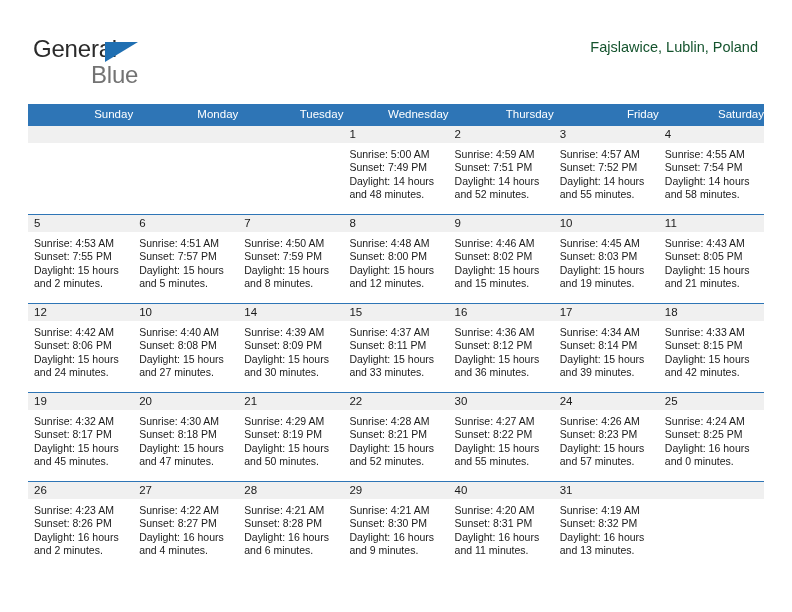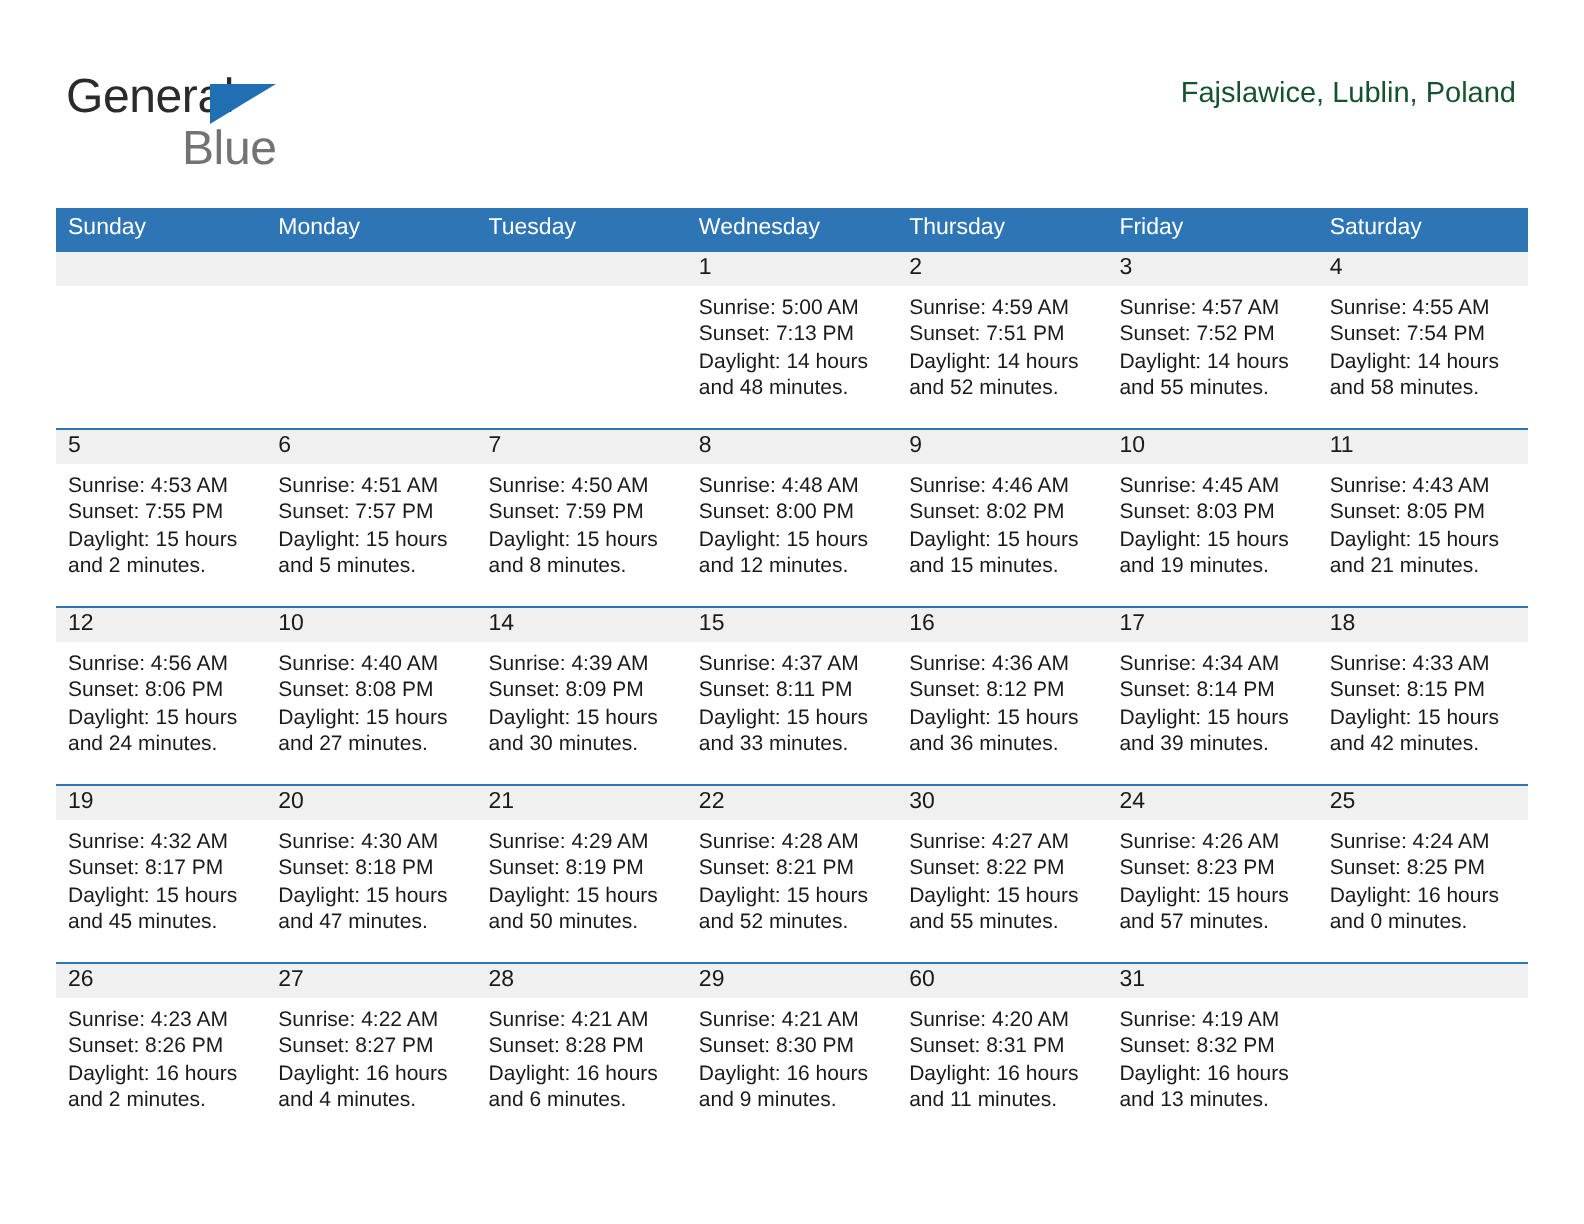--- a/index.html
+++ b/index.html
@@ -101,21 +101,21 @@
   table.cal td {
     width: 105.14px;
     padding: 0;
     vertical-align: top;
   }
   thead th.dow {
     background: #2e75b6;
     color: #ffffff;
     font-size: 11.5px;
     font-weight: normal;
-    text-align: left;
+    text-align: right;
     height: 21px;
     line-height: 21px;
     padding-left: 6px;
     box-sizing: border-box;
     white-space: nowrap;
   }
   tbody tr.week > td {
     height: 89px;
     border-top: 1px solid #2e75b6;
     box-sizing: border-box;
@@ -212,21 +212,21 @@
                   <div></div>
                   <div></div>
                 </div>
               </div>
             </td>
             <td>
               <div class="cell-inner">
                 <div class="daynum-strip">1</div>
                 <div class="cell-body">
                   <div>Sunrise: 5:00 AM</div>
-                  <div>Sunset: 7:13 PM</div>
+                  <div>Sunset: 7:49 PM</div>
                   <div>Daylight: 14 hours</div>
                   <div>and 48 minutes.</div>
                 </div>
               </div>
             </td>
             <td>
               <div class="cell-inner">
                 <div class="daynum-strip">2</div>
                 <div class="cell-body">
                   <div>Sunrise: 4:59 AM</div>
@@ -336,21 +336,21 @@
                   <div>and 21 minutes.</div>
                 </div>
               </div>
             </td>
           </tr>
           <tr class="week">
             <td>
               <div class="cell-inner">
                 <div class="daynum-strip">12</div>
                 <div class="cell-body">
-                  <div>Sunrise: 4:56 AM</div>
+                  <div>Sunrise: 4:42 AM</div>
                   <div>Sunset: 8:06 PM</div>
                   <div>Daylight: 15 hours</div>
                   <div>and 24 minutes.</div>
                 </div>
               </div>
             </td>
             <td>
               <div class="cell-inner">
                 <div class="daynum-strip">10</div>
                 <div class="cell-body">
@@ -536,21 +536,21 @@
                 <div class="cell-body">
                   <div>Sunrise: 4:21 AM</div>
                   <div>Sunset: 8:30 PM</div>
                   <div>Daylight: 16 hours</div>
                   <div>and 9 minutes.</div>
                 </div>
               </div>
             </td>
             <td>
               <div class="cell-inner">
-                <div class="daynum-strip">60</div>
+                <div class="daynum-strip">40</div>
                 <div class="cell-body">
                   <div>Sunrise: 4:20 AM</div>
                   <div>Sunset: 8:31 PM</div>
                   <div>Daylight: 16 hours</div>
                   <div>and 11 minutes.</div>
                 </div>
               </div>
             </td>
             <td>
               <div class="cell-inner">

